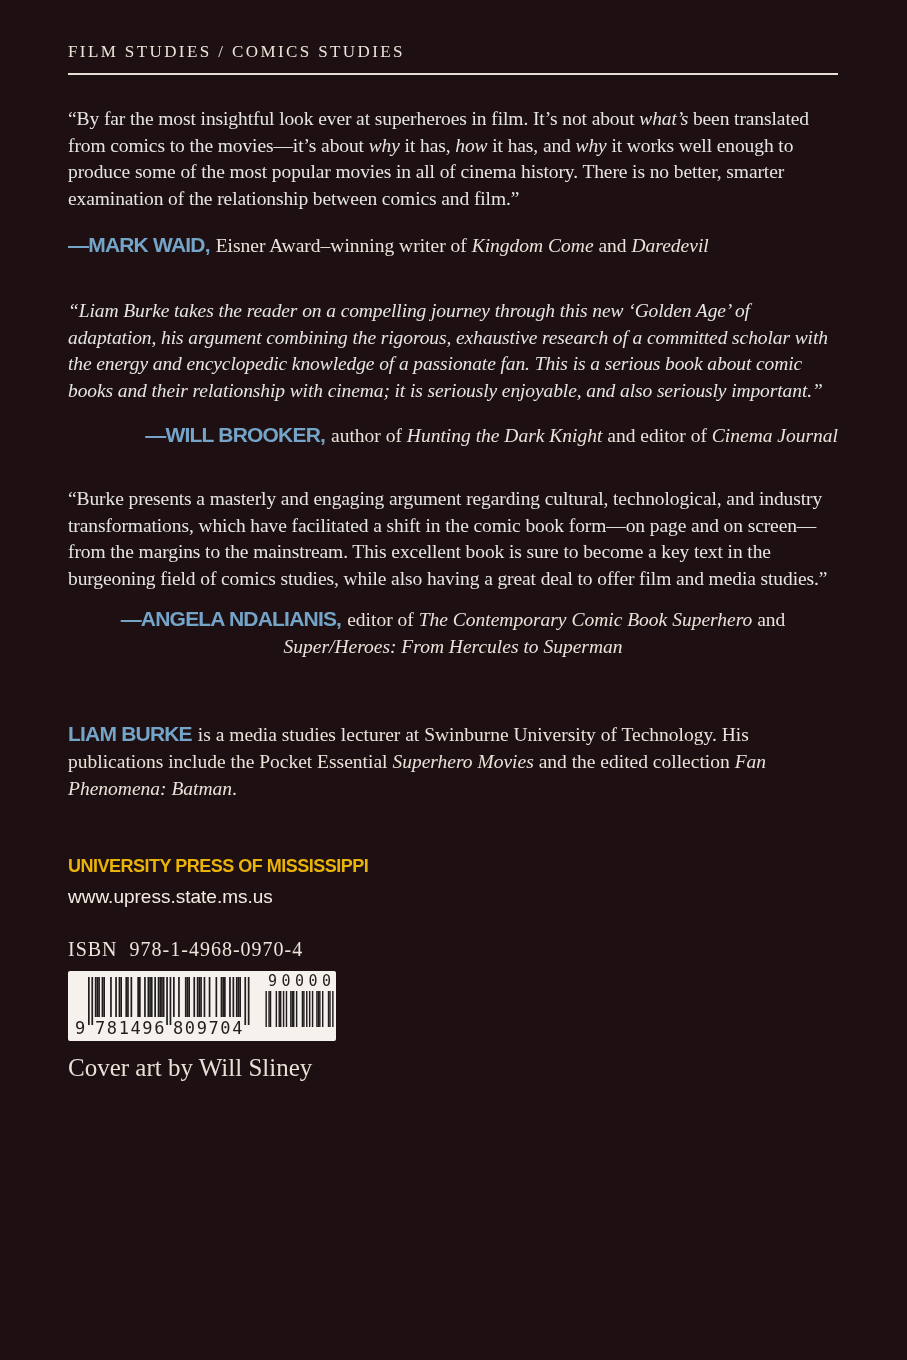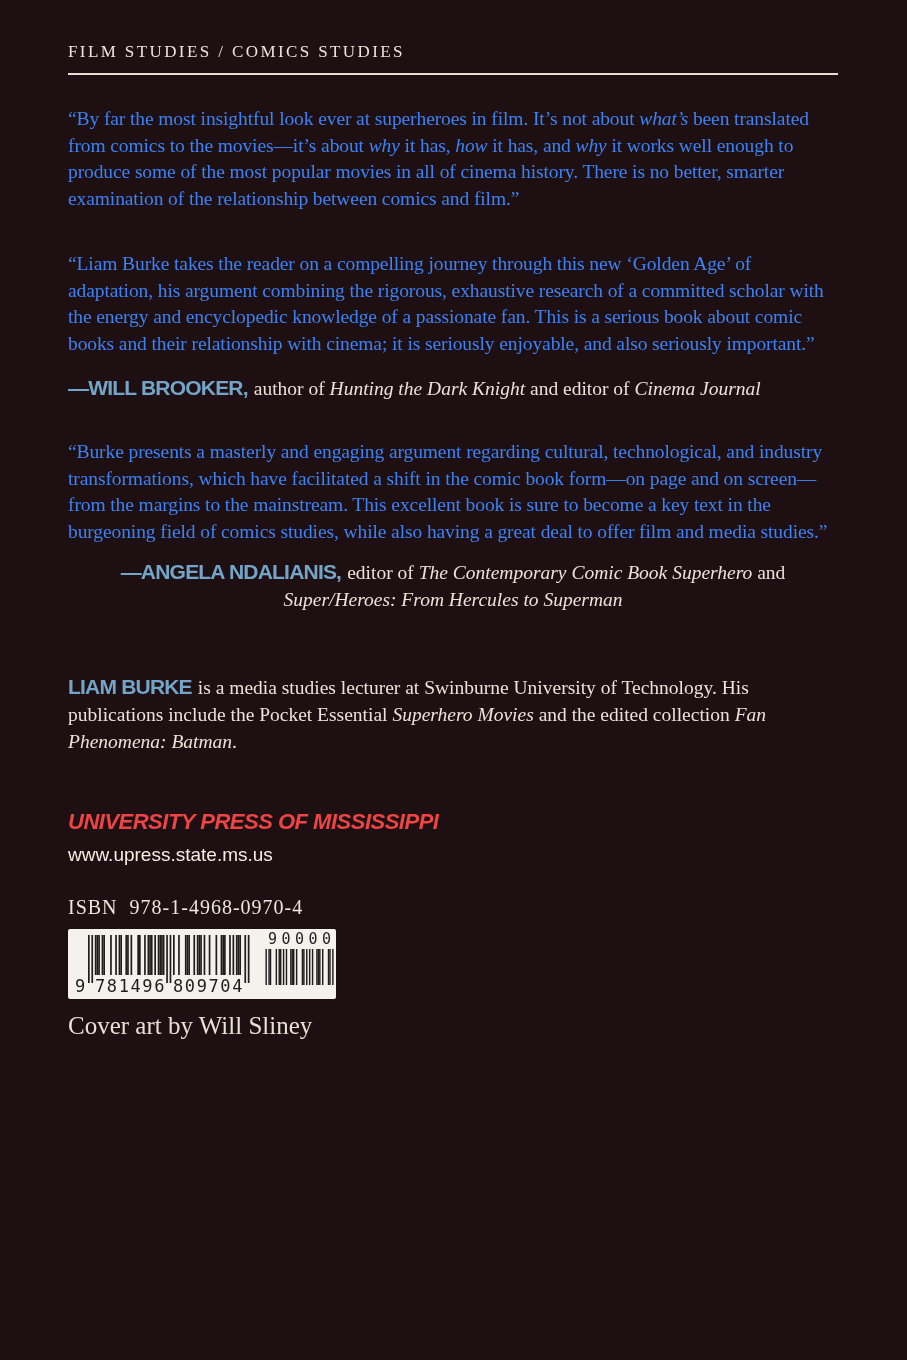--- a/index.html
+++ b/index.html
@@ -28,55 +28,54 @@
     border:none;
     border-top:2px solid #e7dfd3;
     width:100%;
   }
   
   .quote{
     margin:0;
     font-size:19.5px;
     line-height:26.5px;
     letter-spacing:-0.1px;
-    color:#3b82f6;
+    color:#e5e5e5;
   }
   .it{font-style:italic;}
   .attr{
     margin:0;
     font-size:19.5px;
     line-height:27px;
     color:#eae3d9;
   }
   .attr-name{
     font-family:"Liberation Sans", sans-serif;
     font-weight:700;
     font-size:21px;
     letter-spacing:-0.8px;
     color:#74a5c8;
     padding-right:6px;
   }
   .mt-q1{margin-top:31px;}
   .mt-a1{margin-top:19px;}
-  .mt-q2{margin-top:39px;}
-  .mt-a2{margin-top:17px;}
+  .mt-q2{margin-top:39px;font-style:italic;}
+  .mt-a2{margin-top:17px;text-align:right;}
   .mt-q3{margin-top:37px;}
   .mt-a3{margin-top:15px;}
   .mt-q4{margin-top:37px;}
   .mt-a4{margin-top:13px;text-align:center;}
   .mt-bio{margin-top:60px;}
   
   .pub-name{
     margin:54px 0 0 0;
     font-family:"Liberation Sans", sans-serif;
     font-weight:700;
-    font-size:22px;
+    font-size:18px;
     letter-spacing:-0.5px;
-    color:#ef4444;
-    font-style:italic;
+    color:#eab308;
   }
   .pub-url{
     margin:9px 0 0 0;
     font-family:"Liberation Sans", sans-serif;
     font-weight:400;
     font-size:19px;
     letter-spacing:0px;
     color:#f3ede2;
   }
   
@@ -102,20 +101,21 @@
 </style>
 </head>
 <body>
 
 <div class="page">
 
   <p class="category">FILM STUDIES / COMICS STUDIES</p>
   <hr class="rule">
 
   <p class="quote mt-q1"><span>“By far the most insightful look ever at superheroes in film. It’s not about </span><span class="it">what’s</span><span> been translated from comics to the movies—it’s about </span><span class="it">why</span><span> it has, </span><span class="it">how</span><span> it has, and </span><span class="it">why</span><span> it works well enough to produce some of the most popular movies in all of cinema history. There is no better, smarter examination of the relationship between comics and film.”</span></p>
+  <p class="attr mt-a1"><span class="attr-name">—MARK WAID,</span><span><span>Eisner Award–winning writer of </span><span class="it">Kingdom Come</span><span> and </span><span class="it">Daredevil</span></span></p>
 
   <p class="quote mt-q2"><span>“Liam Burke takes the reader on a compelling journey through this new ‘Golden Age’ of adaptation, his argument combining the rigorous, exhaustive research of a committed scholar with the energy and encyclopedic knowledge of a passionate fan. This is a serious book about comic books and their relationship with cinema; it is seriously enjoyable, and also seriously important.”</span></p>
   <p class="attr mt-a2"><span class="attr-name">—WILL BROOKER,</span><span><span>author of </span><span class="it">Hunting the Dark Knight</span><span> and editor of </span><span class="it">Cinema Journal</span></span></p>
 
 
   <p class="quote mt-q4"><span>“Burke presents a masterly and engaging argument regarding cultural, technological, and industry transformations, which have facilitated a shift in the comic book form—on page and on screen—from the margins to the mainstream. This excellent book is sure to become a key text in the burgeoning field of comics studies, while also having a great deal to offer film and media studies.”</span></p>
   <p class="attr mt-a4"><span class="attr-name">—ANGELA NDALIANIS,</span><span><span>editor of </span><span class="it">The Contemporary Comic Book Superhero</span><span> and </span><span class="it">Super/Heroes: From Hercules to Superman</span></span></p>
 
   <p class="attr mt-bio"><span class="attr-name">LIAM BURKE</span><span><span>is a media studies lecturer at Swinburne University of Technology. His publications include the Pocket Essential </span><span class="it">Superhero Movies</span><span> and the edited collection </span><span class="it">Fan Phenomena: Batman</span><span>.</span></span></p>
 

